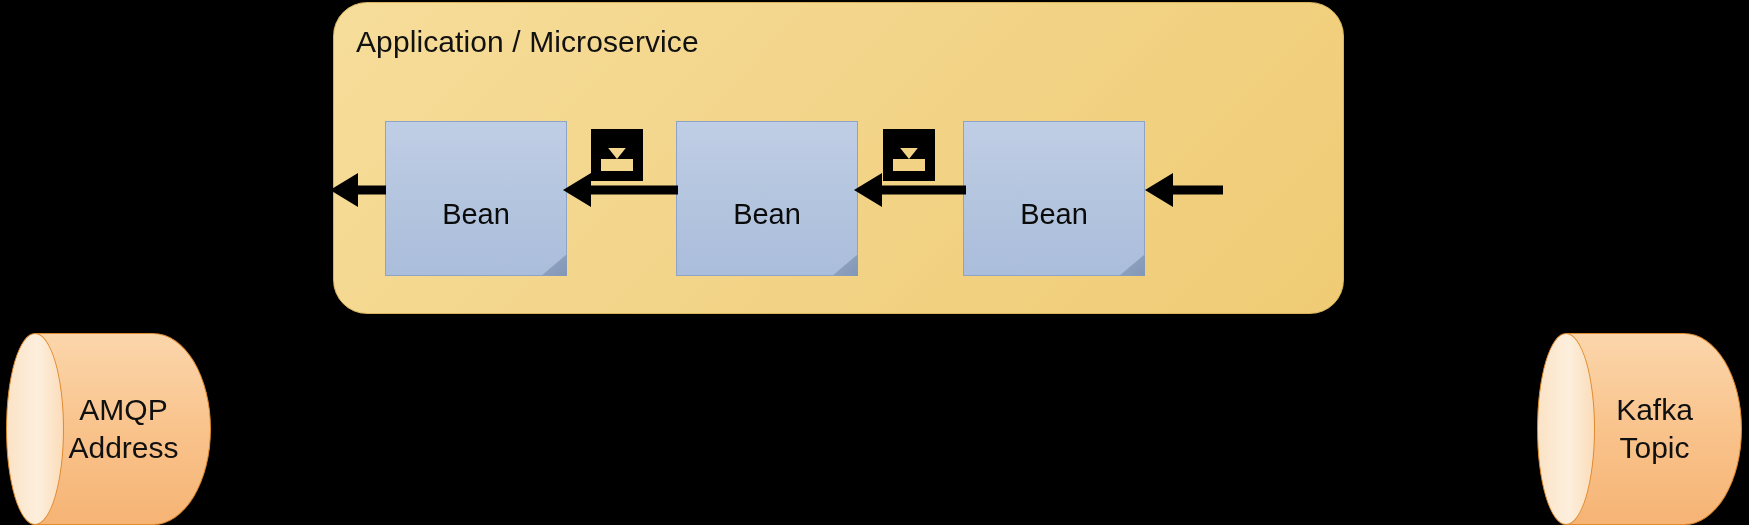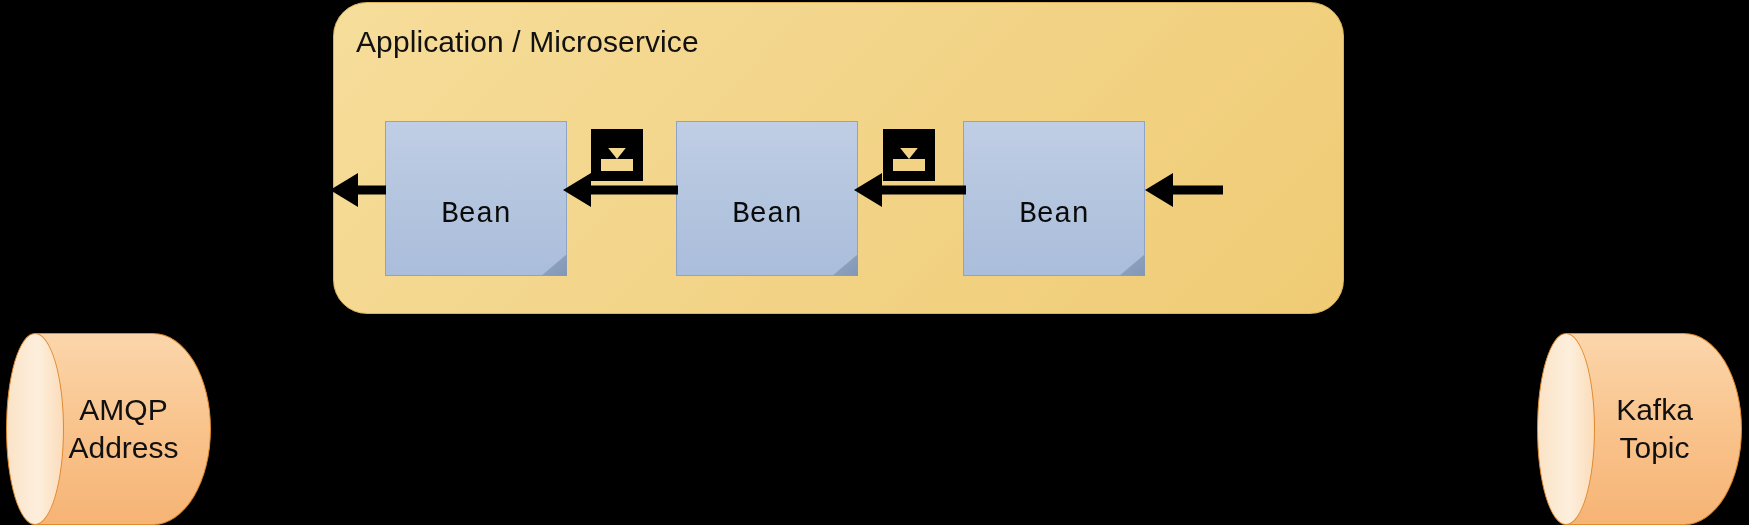--- a/index.html
+++ b/index.html
@@ -62,21 +62,21 @@
     height: 22px;
     background: linear-gradient(135deg, #93a6c4 0%, #8296b6 100%);
     clip-path: polygon(100% 0, 100% 100%, 0 100%);
   }
   .bean-label {
     position: absolute;
     inset: 0;
     display: flex;
     align-items: center;
     justify-content: center;
-    font-family: Liberation Mono, monospace;
+    font-family: Liberation Sans, sans-serif;
     font-size: 29px;
     color: #0a0a0a;
     padding-bottom: 4px;
     box-sizing: border-box;
     margin-top: 35px;
   }
   #bean-1 { left: 51px; }
   #bean-2 { left: 342px; }
   #bean-3 { left: 629px; }
 

